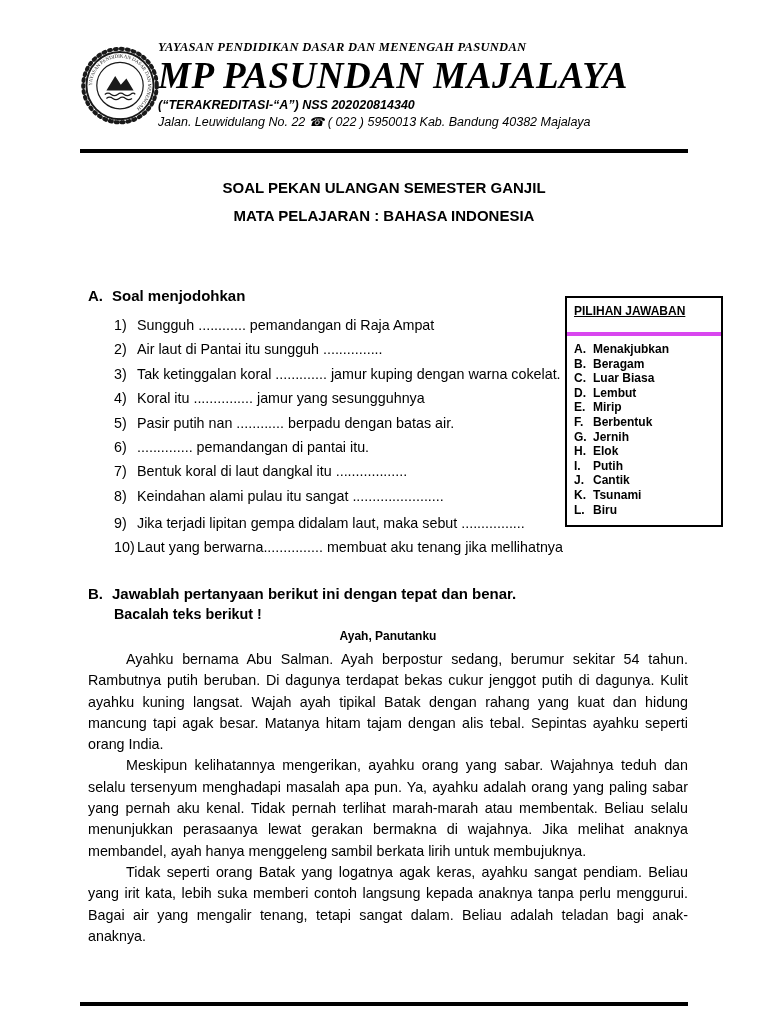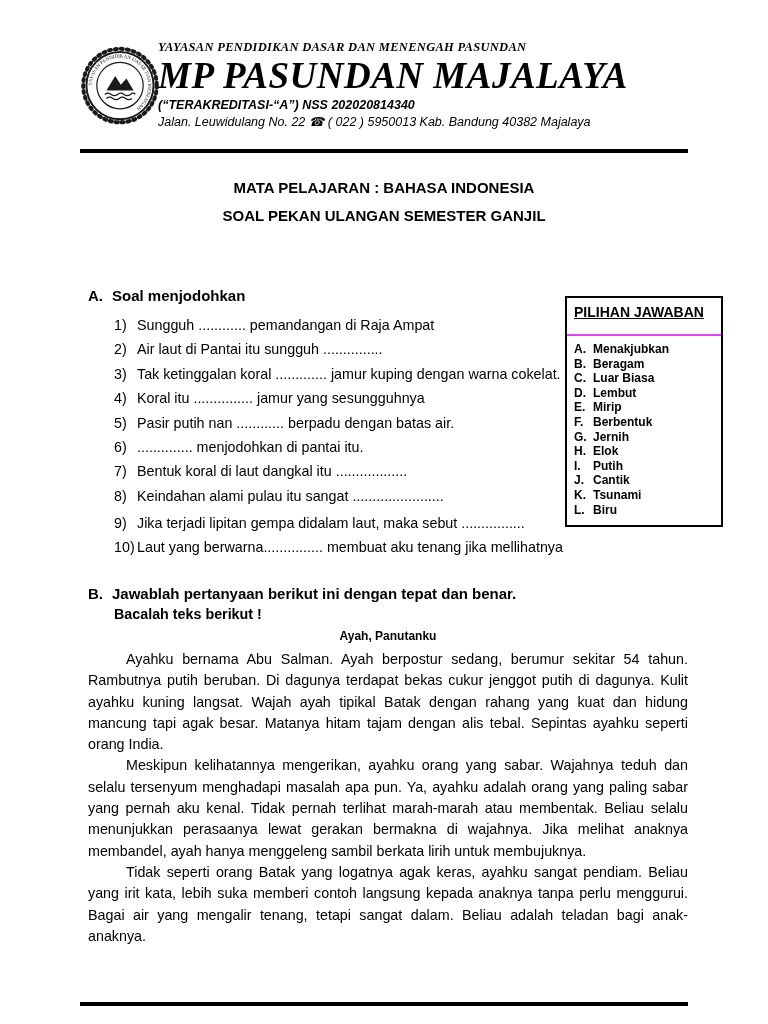--- a/index.html
+++ b/index.html
@@ -31,21 +31,21 @@
   
   .section-a { position: absolute; top: 287px; left: 88px; width: 600px; }
   .sec-heading { display: flex; font-size: 15px; font-weight: bold; }
   .sec-heading .sec-label { width: 24px; flex: 0 0 24px; }
   .questions { margin-top: 13px; margin-left: 26px; }
   .q { display: flex; font-size: 14.3px; line-height: 16px; margin-bottom: 8.4px; }
   .qnum { flex: 0 0 23px; width: 23px; }
   .q:nth-child(9) { margin-top: 11px; }
   
   .answer-box { position: absolute; left: 477px; top: 9px; width: 158px; border: 2px solid #000; background: #fff; }
-  .box-title { font-size: 14px; font-weight: bold; text-decoration: underline; padding: 6px 7px 14px 7px; border-bottom: 2px solid #d946ef; }
+  .box-title { font-size: 12px; font-weight: bold; text-decoration: underline; padding: 6px 7px 14px 7px; border-bottom: 4px solid #d946ef; }
   .options { padding: 6px 7px 8px 7px; }
   .opt { display: flex; font-size: 12px; font-weight: bold; line-height: 14.6px; }
   .opt-letter { flex: 0 0 19px; width: 19px; }
   
   .section-b { position: absolute; top: 585px; left: 88px; width: 600px; }
   .instruction { margin-left: 26px; margin-top: 4px; font-size: 14.3px; font-weight: bold; }
   .passage-title { text-align: center; font-size: 12px; font-weight: bold; margin-top: 7px; margin-bottom: 6px; }
   .passage p { font-size: 14.3px; line-height: 21.3px; text-align: justify; text-indent: 38px; }
 </style>
 </head>
@@ -75,22 +75,22 @@
       <div class="foundation">YAYASAN PENDIDIKAN DASAR DAN MENENGAH PASUNDAN</div>
       <div class="school-name">MP PASUNDAN MAJALAYA</div>
       <div class="accreditation">(“TERAKREDITASI-“A”)  NSS 202020814340</div>
       <div class="address">Jalan. Leuwidulang No. 22 ☎ ( 022 )  5950013 Kab. Bandung 40382 Majalaya</div>
     </div>
   </header>
 
   <div class="rule rule-top"></div>
 
   <div class="titles">
+    <div>SOAL PEKAN ULANGAN SEMESTER GANJIL</div>
     <div>MATA PELAJARAN : BAHASA INDONESIA</div>
-    <div>SOAL PEKAN ULANGAN SEMESTER GANJIL</div>
   </div>
 
   <section class="section-a">
     <div class="sec-heading">
       <span class="sec-label">A.</span>
       <span>Soal menjodohkan</span>
     </div>
 
     <div class="questions">
       <div class="q">
@@ -108,21 +108,21 @@
       <div class="q">
         <span class="qnum">4)</span>
         <span class="qtext">Koral itu ............... jamur yang sesungguhnya</span>
       </div>
       <div class="q">
         <span class="qnum">5)</span>
         <span class="qtext">Pasir putih nan ............ berpadu dengan batas air.</span>
       </div>
       <div class="q">
         <span class="qnum">6)</span>
-        <span class="qtext">.............. menjodohkan di pantai itu.</span>
+        <span class="qtext">.............. pemandangan di pantai itu.</span>
       </div>
       <div class="q">
         <span class="qnum">7)</span>
         <span class="qtext">Bentuk koral di laut dangkal itu ..................</span>
       </div>
       <div class="q">
         <span class="qnum">8)</span>
         <span class="qtext">Keindahan alami pulau itu sangat .......................</span>
       </div>
       <div class="q">

